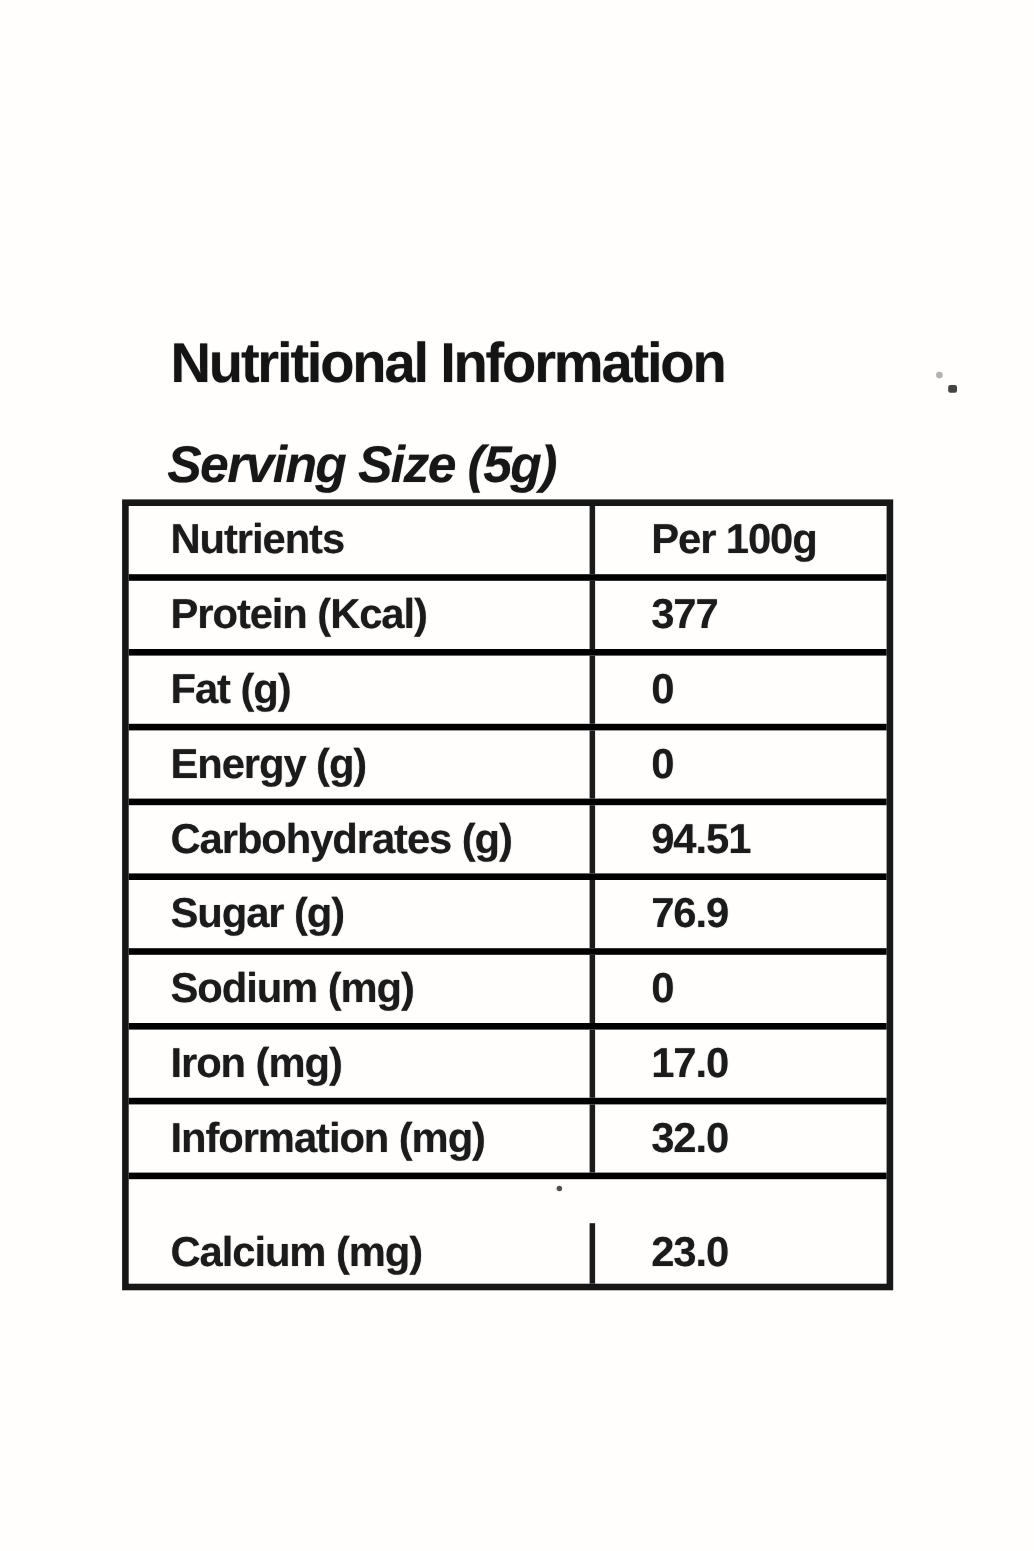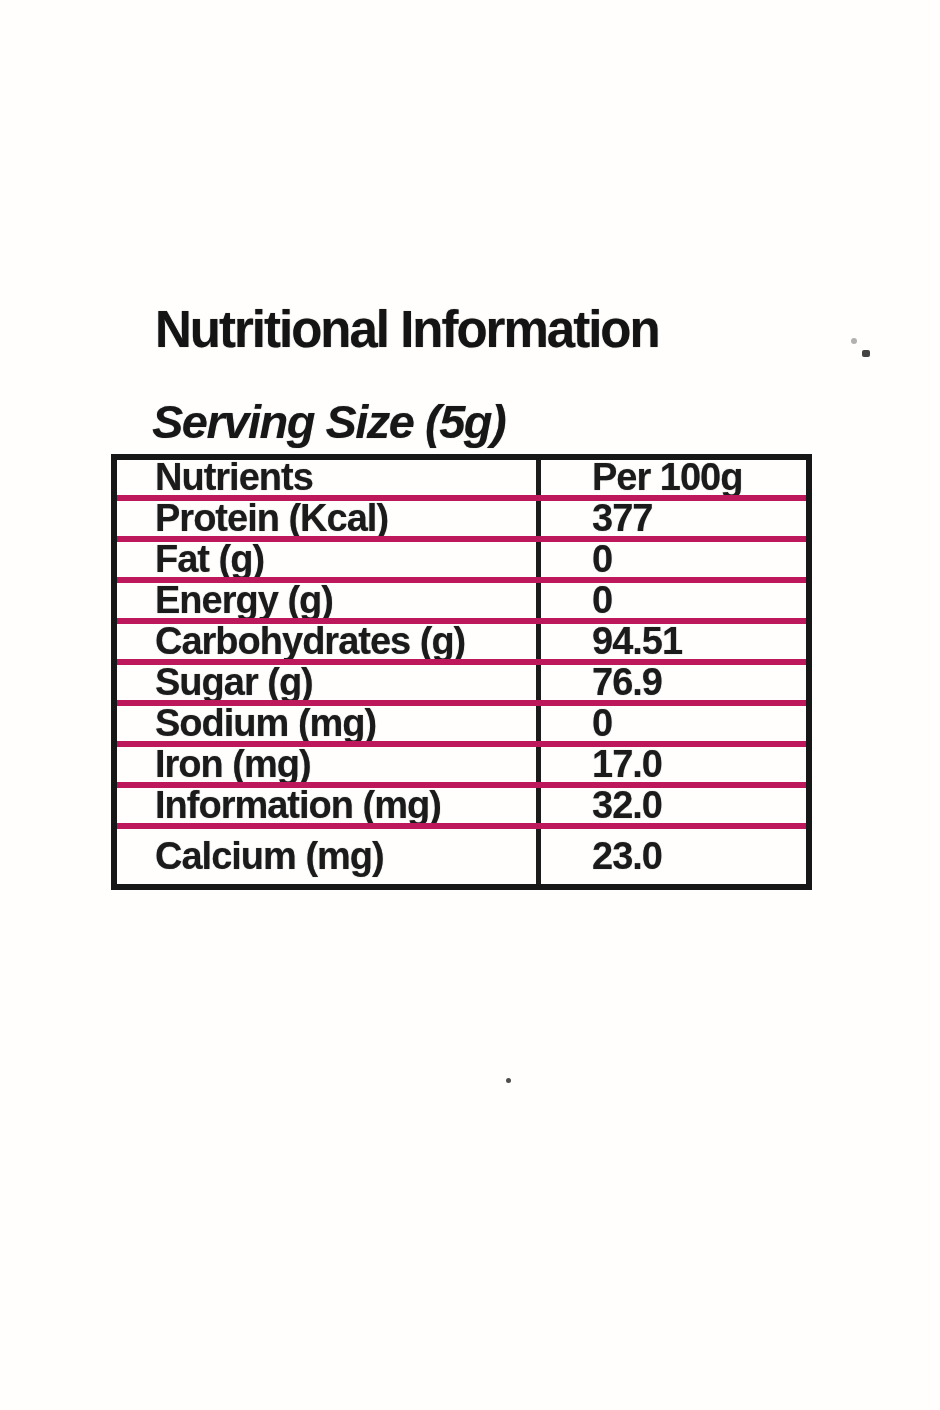--- a/index.html
+++ b/index.html
@@ -48,27 +48,28 @@
     left: 111px;
     top: 454px;
     width: 701px;
     border: 6px solid #171717;
     box-sizing: border-box;
     background: #fffefd;
   }
   .nrow {
     display: flex;
     align-items: stretch;
-    border-bottom: 6px solid #be185d;
-    height: 41px;
+    border-bottom: 6px solid #000000;
+    height: 68px;
     box-sizing: border-box;
   }
   .nrow:last-child {
     border-bottom: none;
     height: 55px;
+    margin-top: 40px;
   }
   .cell {
     display: flex;
     align-items: center;
     box-sizing: border-box;
     font-size: 38px;
     font-weight: bold;
     letter-spacing: -1px;
     color: #1b1b1b;
     text-shadow: 0 0 1px rgba(20,20,20,0.5);

